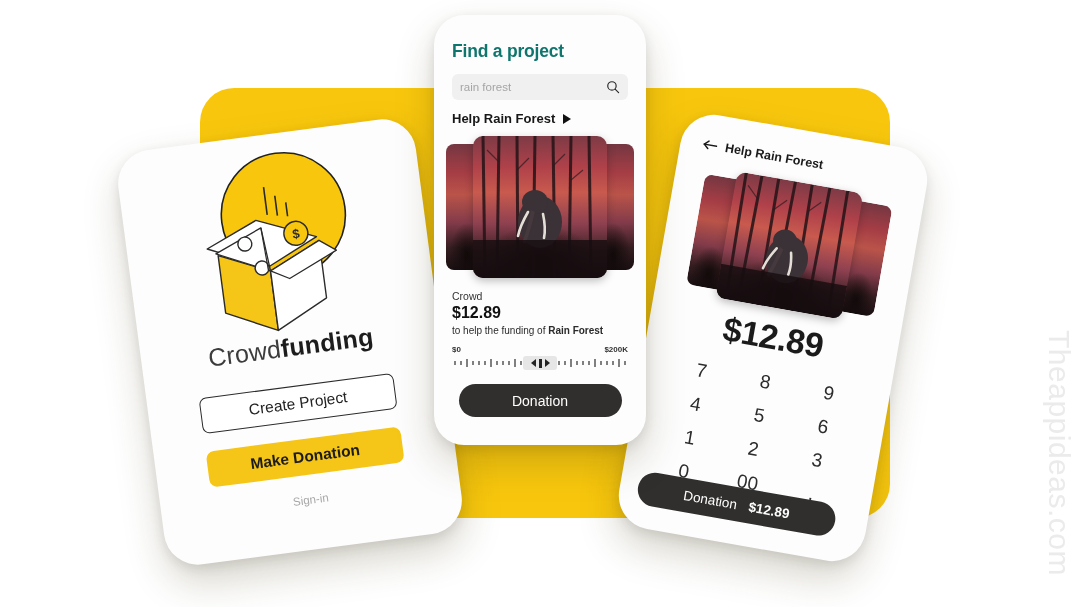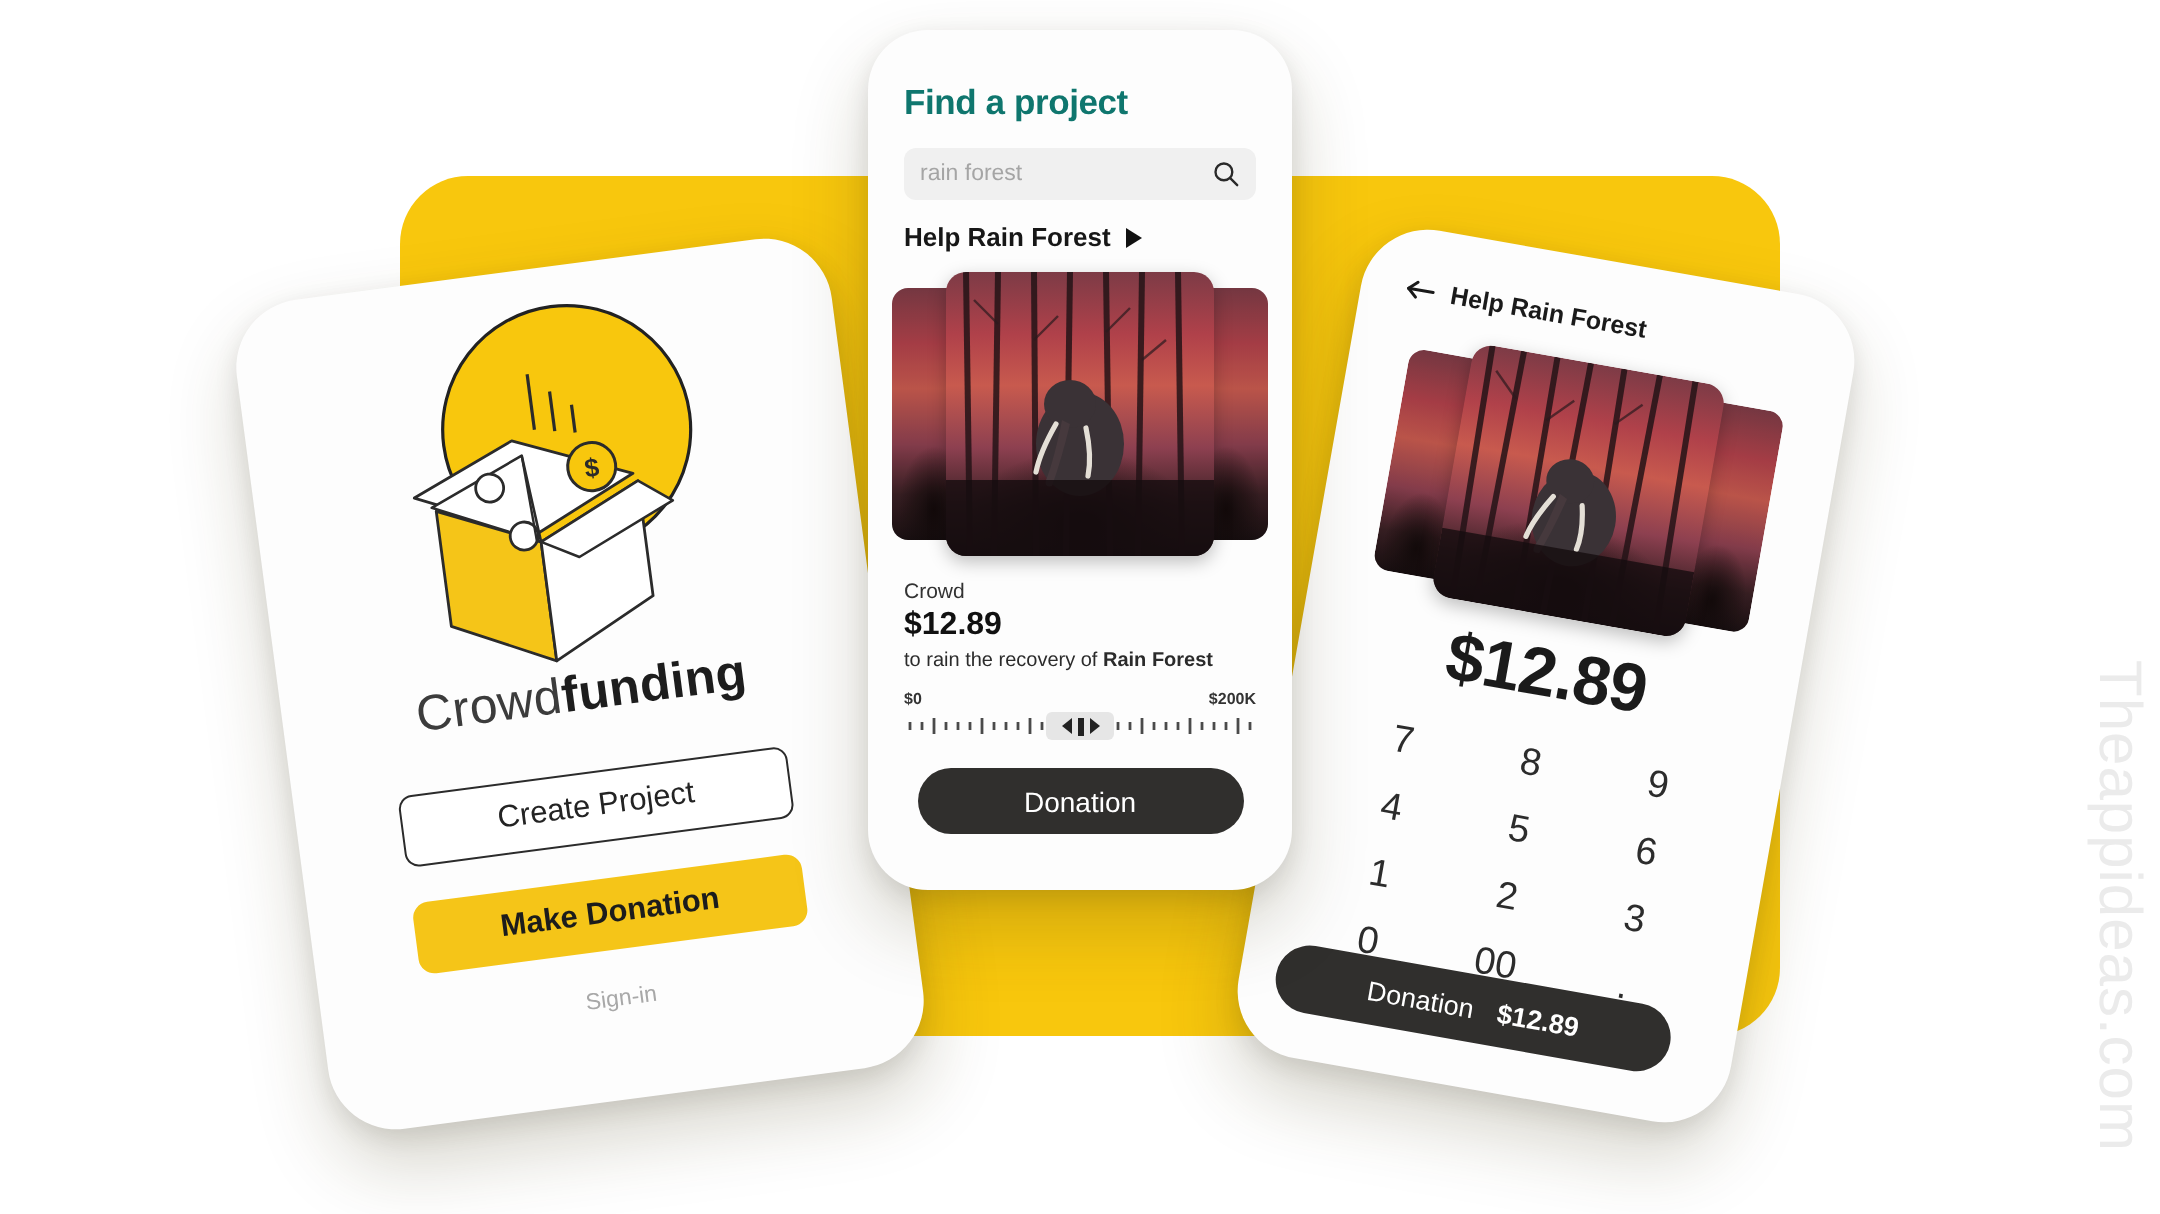--- a/index.html
+++ b/index.html
@@ -460,21 +460,21 @@
               <path d="M70 78 q3 14 1 24"></path>
             </g>
             <rect x="0" y="104" width="134" height="38" fill="#150d0f" opacity=".8"></rect>
           </svg>
         </div>
       </div>
 
       <div class="donate-lbl">Crowd</div>
       <div class="donate-amt">$12.89</div>
       <div class="donate-desc">
-        <span>to rain the recovery of </span><b>Rain Forest</b>
+        <span>to help the funding of </span><b>Rain Forest</b>
       </div>
 
       <div class="range-row">
         <span>$0</span>
         <span>$200K</span>
       </div>
 
       <div class="ruler">
         <svg class="ticks" viewBox="0 0 176 14" preserveAspectRatio="none">
           <g stroke="#4a4a4a" stroke-width="1.4">

